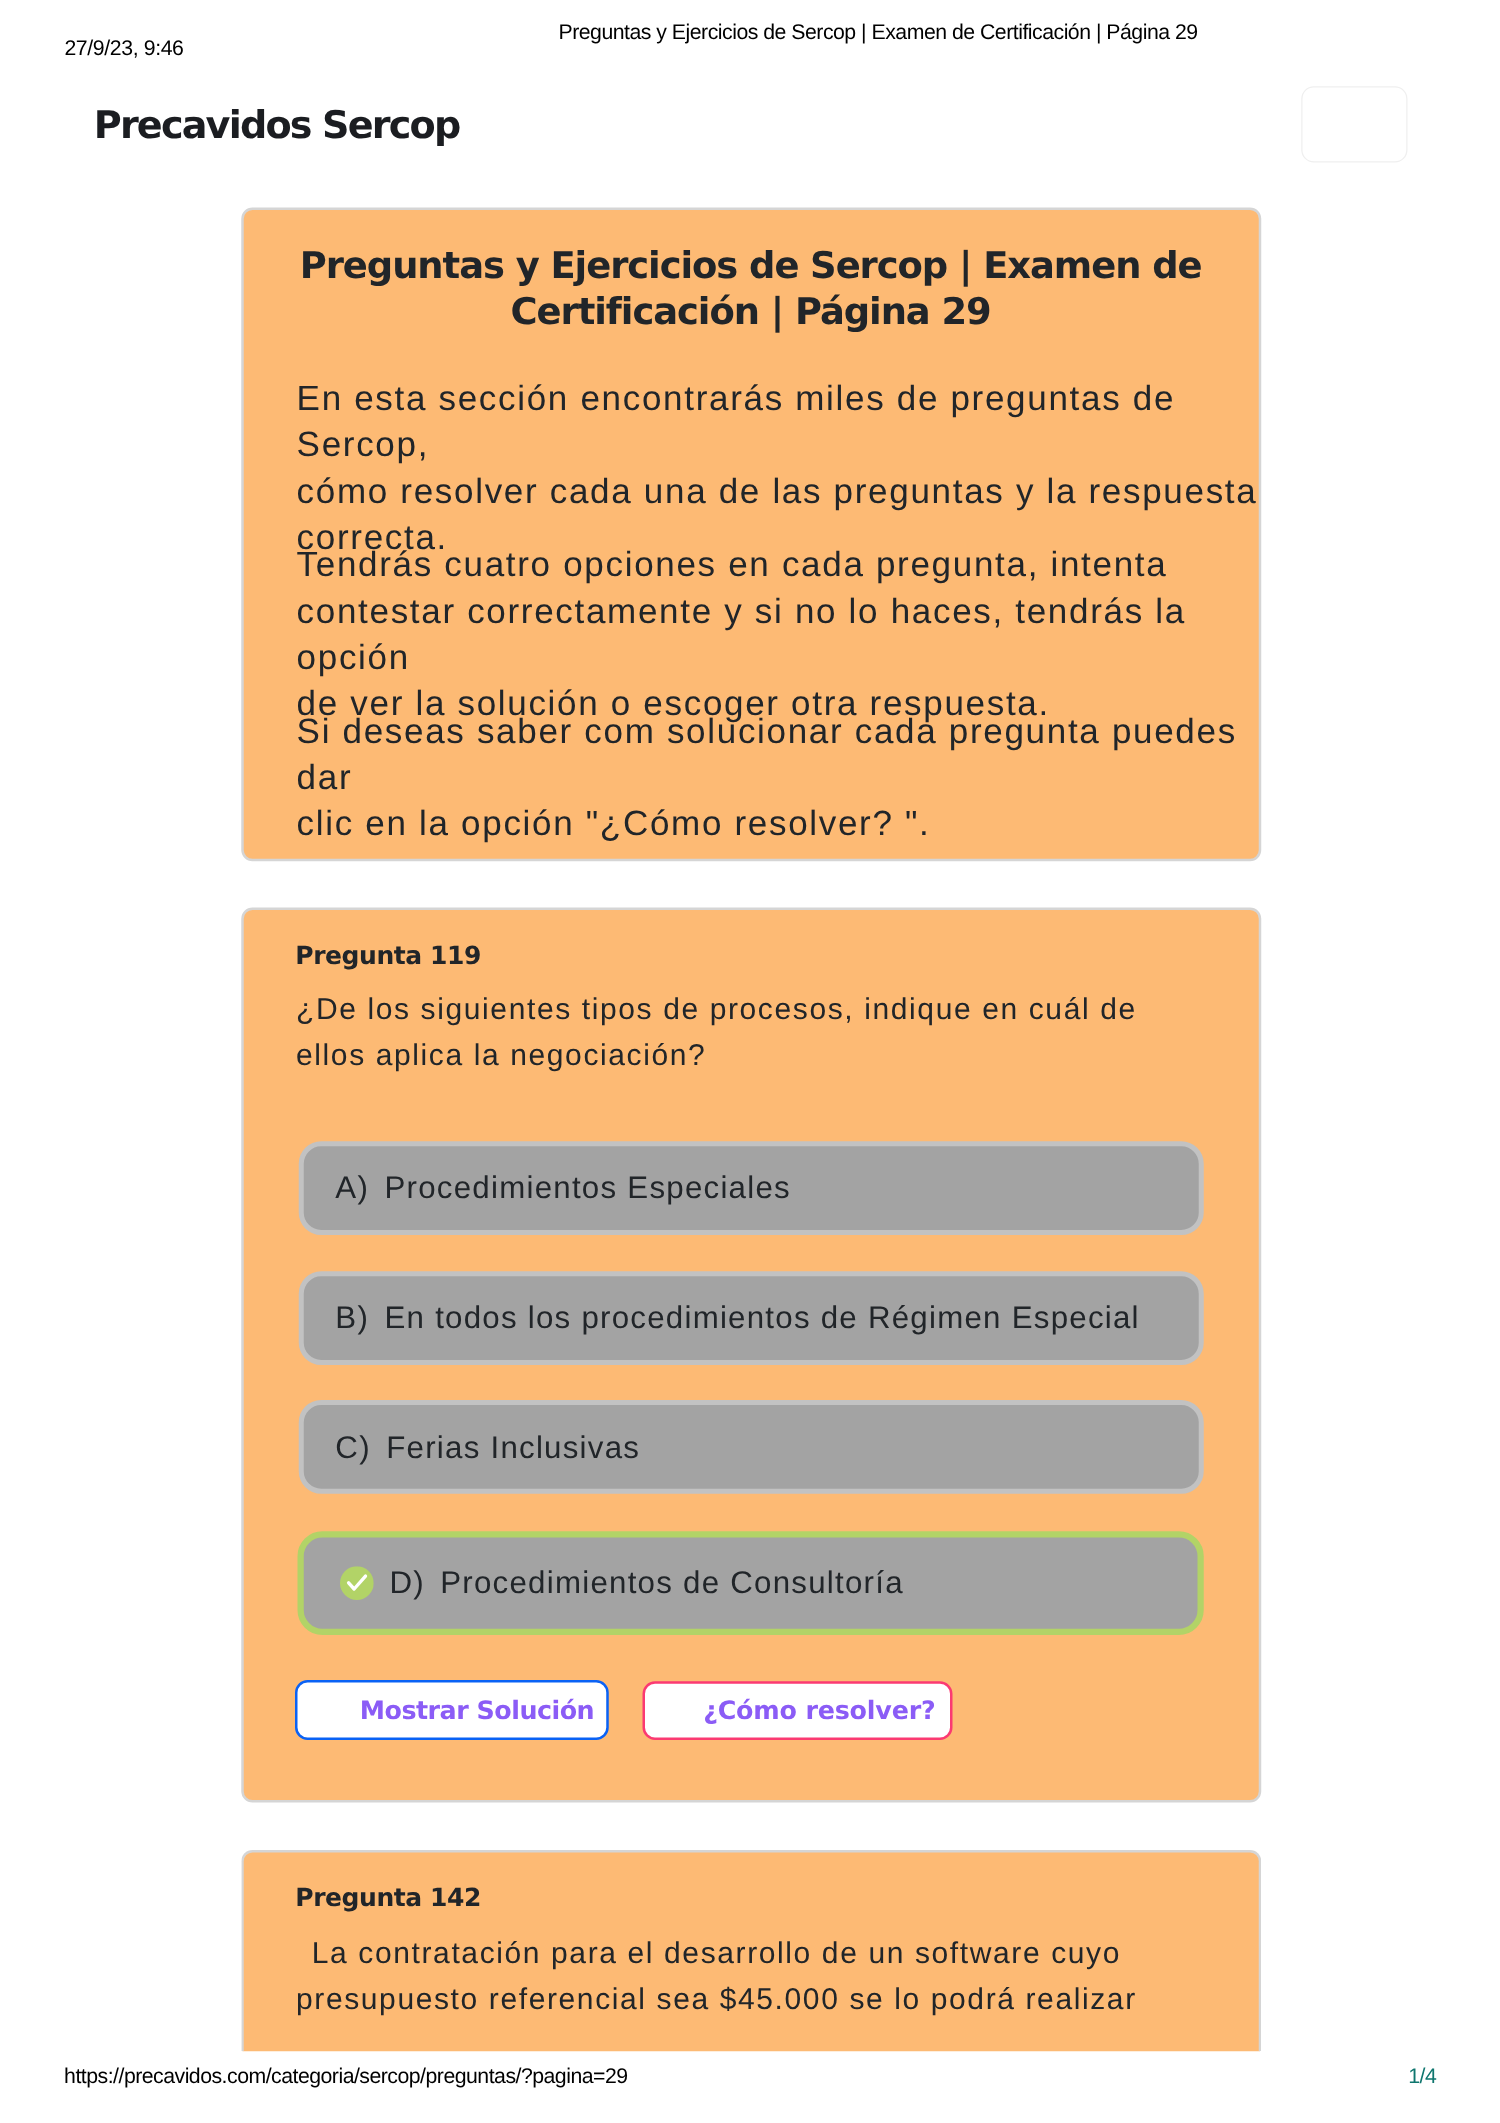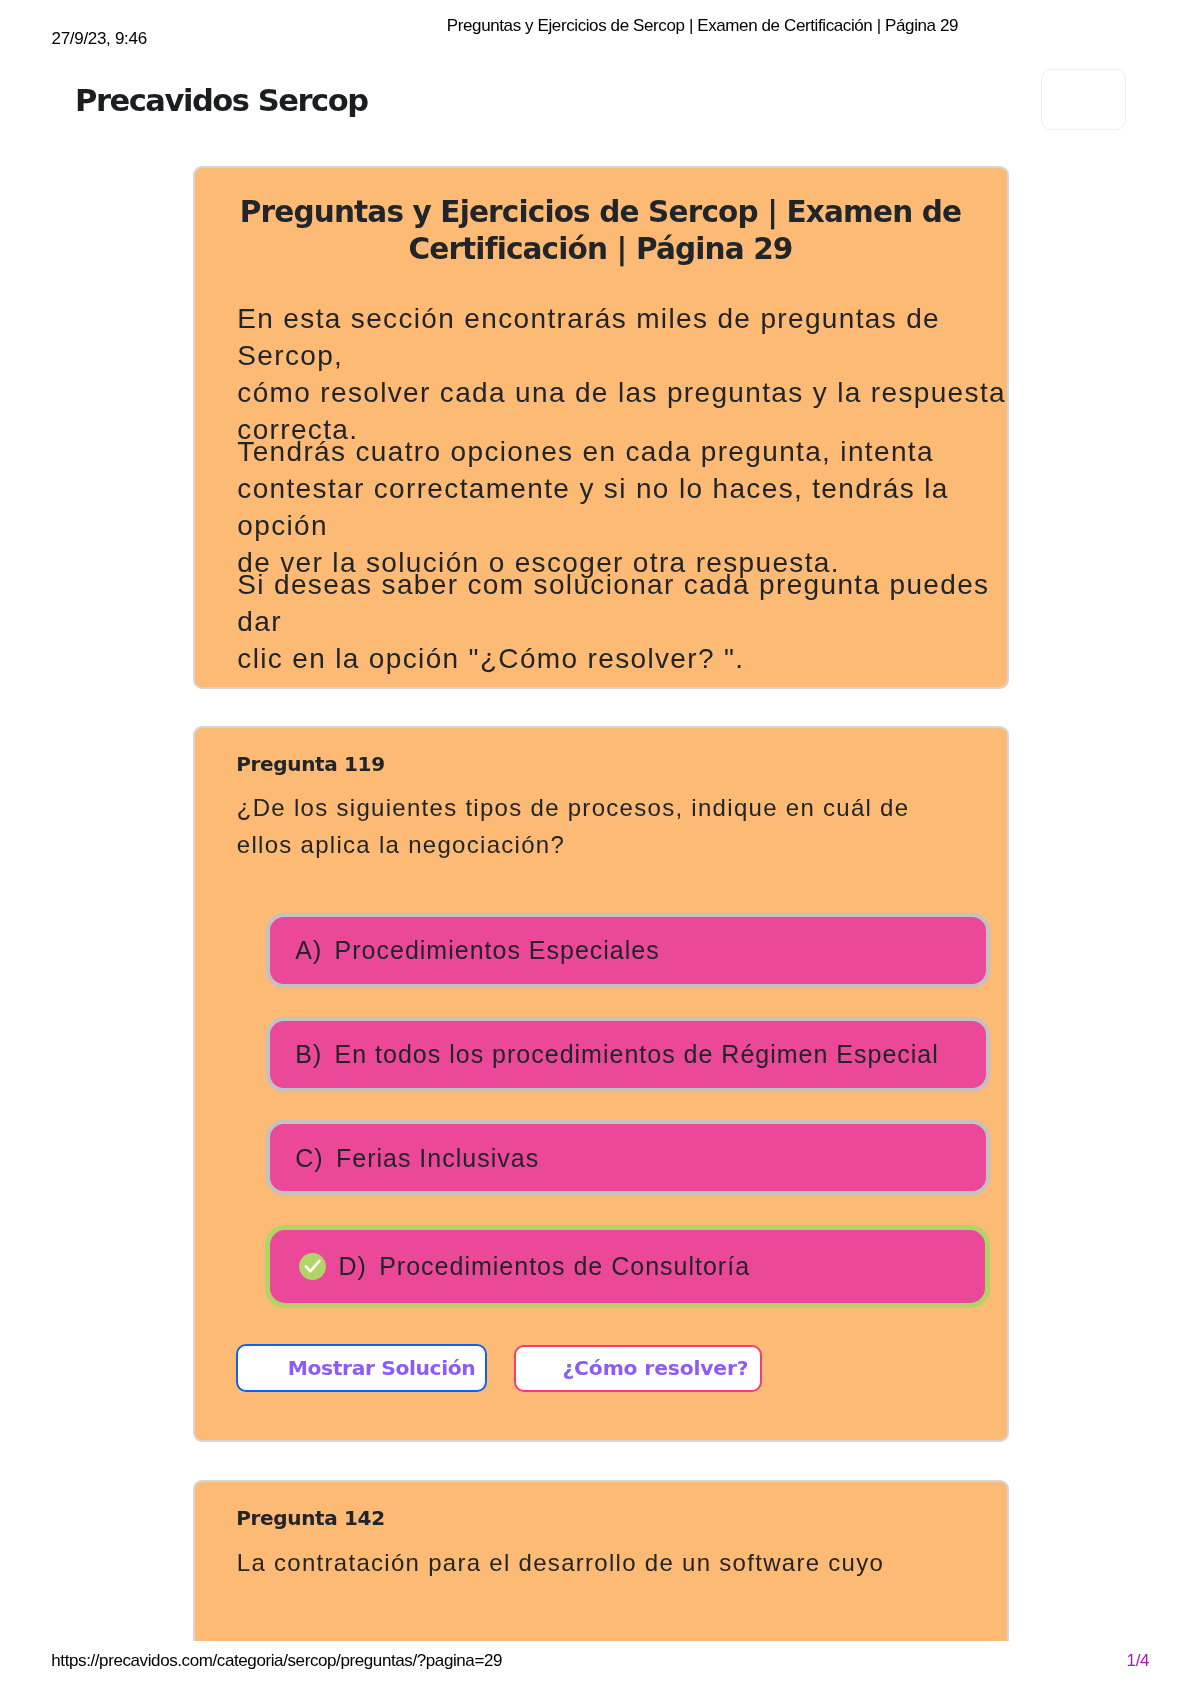--- a/index.html
+++ b/index.html
@@ -11,21 +11,21 @@
     -webkit-font-smoothing:antialiased;
     position:relative;
     overflow:hidden;
     color:#22262d;
   }
 
   
   .ph-date  { position:absolute; left:51.5px;  top:30.2px; font-size:17px; letter-spacing:-0.3px; color:#000; line-height:1; }
   .ph-title { position:absolute; left:422.8px; top:17px; font-size:17px; letter-spacing:-0.395px; color:#000; line-height:1; white-space:nowrap;margin-left:24px; }
   .pf-url   { position:absolute; left:51.3px;  top:1651.9px; font-size:17px; letter-spacing:-0.402px; color:#000; line-height:1; }
-  .pf-page  { position:absolute; left:1126.6px; top:1651.9px; font-size:17px; letter-spacing:-0.4px; color:#a21caf; line-height:1; }
+  .pf-page  { position:absolute; left:1126.6px; top:1651.9px; font-size:17px; letter-spacing:-0.4px; color:#0f766e; line-height:1; }
 
   
   .site-title { position:absolute; left:75px; top:85.9px;
                 font-family:"DejaVu Sans", sans-serif;
                 font-size:30.5px; font-weight:bold; letter-spacing:-1.45px;
                 color:#1b1d21; line-height:1; }
   .menu-btn   { position:absolute; left:1041px; top:69.3px; width:84.5px; height:60.5px;
                 border:1.6px solid #efefef; border-radius:10px; background:#fff;
                 box-sizing:border-box; }
 
@@ -42,21 +42,21 @@
           line-height:37px; color:#212529; }
 
   .q-label { position:absolute; font-family:"DejaVu Sans", sans-serif;
              font-size:20px; font-weight:bold; letter-spacing:-0.34px;
              line-height:1; color:#212529; }
   .q-text  { position:absolute; font-size:24px; letter-spacing:1.29px;
              line-height:37px; color:#212529; }
 
   
   .opt { position:absolute; left:239.1px; width:723.6px; height:75px; box-sizing:border-box;
-         border:4px solid #c2c2c2; border-radius:18px; background:#ec4899;margin-left:27px; }
+         border:4px solid #c2c2c2; border-radius:18px; background:#a3a3a3; }
   .opt.correct { left:237.5px; width:725px; height:83px; border:5px solid #b2d367;
                  border-radius:20px; }
   .opt-text { position:absolute; top:50%; transform:translateY(-50%);
               font-size:25px; letter-spacing:1.0px; color:#212529; white-space:nowrap;
               line-height:1.2; }
   .opt-letter { margin-right:12.3px; }
   .check { position:absolute; left:29px; top:50%; margin-top:-13.5px;
            width:27px; height:27px; display:block; }
 
   
@@ -138,17 +138,18 @@
   <span class="btn-label" style="left:50px;">Mostrar Solución</span>
 </div>
 <div class="btn btn-how" style="left:514px;top:1344.5px;width:247.5px;height:47.9px;">
   <span class="btn-label" style="left:46.5px;">¿Cómo resolver?</span>
 </div>
 
 <div class="card" style="top:1479.8px;height:161.2px;border-bottom:none;border-bottom-left-radius:0;border-bottom-right-radius:0;text-align:center;">
   <div class="q-label" style="left:41.7px;top:26.5px;">Pregunta 142</div>
   <div class="q-text" style="left:42.3px;top:62px;">
     <span>La contratación para el desarrollo de un software cuyo</span><br>
+    <span>presupuesto referencial sea $45.000 se lo podrá realizar</span>
   </div>
 </div>
 
 <div class="pf-url">https://precavidos.com/categoria/sercop/preguntas/?pagina=29</div>
 <div class="pf-page">1/4</div>
 
 </body></html>

